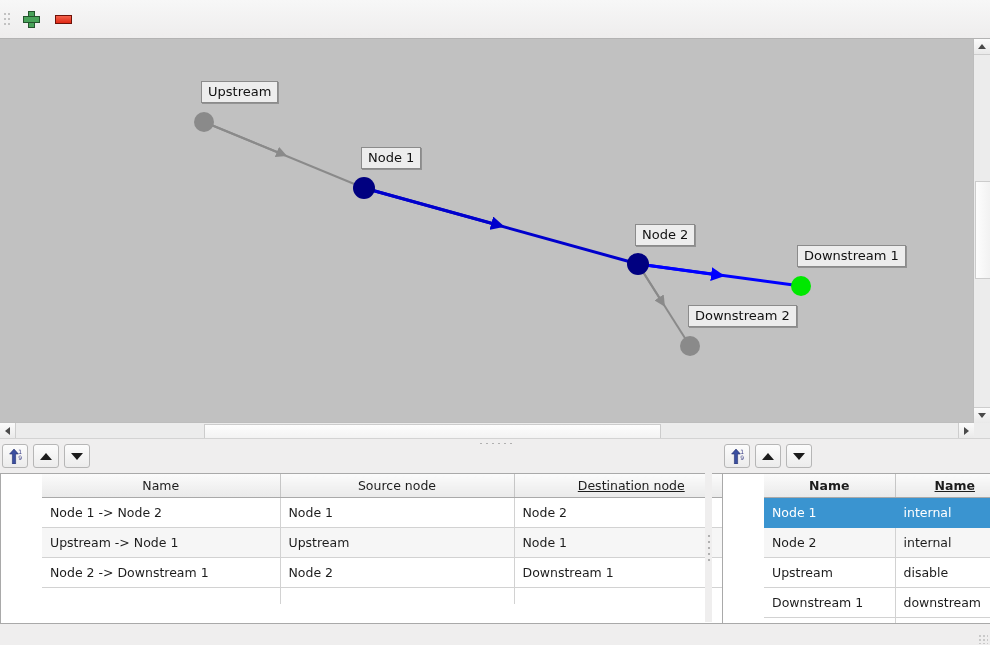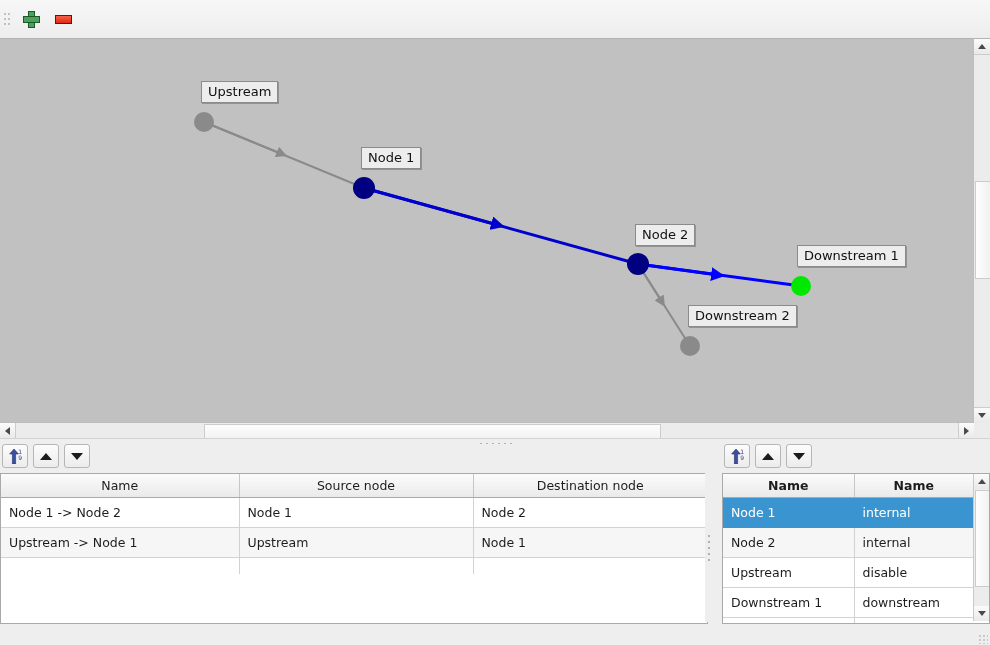--- a/index.html
+++ b/index.html
@@ -122,33 +122,34 @@
     font-family:"DejaVu Sans","Liberation Sans",sans-serif;}
   .sorticon .digits b{display:block;font-weight:normal;}
   .bigtri-u{width:0;height:0;border-left:6px solid transparent;border-right:6px solid transparent;border-bottom:7px solid #1b1b1b;}
   .bigtri-d{width:0;height:0;border-left:6px solid transparent;border-right:6px solid transparent;border-top:7px solid #1b1b1b;}
 
   
   .tbl-box{
     position:absolute;top:29px;left:0;
     background:#ffffff;border:1px solid #a9a9a9;
     overflow:hidden;
+    padding-left:41px;
   }
   .pane-left .tbl-box{width:706px;height:149px;}
   .pane-right .tbl-box{left:10px;width:266px;height:149px;}
 
   table.grid{border-collapse:collapse;width:100%;table-layout:fixed;}
   table.grid th{
     height:23px;padding:0 6px;
     background:linear-gradient(#fbfbfb,#eaeaea);
     border-right:1px solid #c6c6c6;border-bottom:1px solid #a9a9a9;
     font-weight:normal;font-size:12.5px;color:#1d1d1d;text-align:center;
   }
   .pane-right table.grid th{font-weight:bold;}
-  table.grid th:last-child{border-right:0;}
+  table.grid th:last-child{border-right:0;text-decoration:underline;}
   table.grid td{
     height:29px;padding:0 8px;
     border-right:1px solid #d2d2d2;border-bottom:1px solid #d2d2d2;
     font-size:12.5px;color:#1d1d1d;text-align:left;white-space:nowrap;overflow:hidden;
   }
   table.grid td:last-child{border-right:0;}
   tr.alt td{background:#f6f6f6;}
   tr.sel td{background:#3a94d0;color:#ffffff;border-right-color:#3a94d0;border-bottom-color:#3a94d0;}
   tr.filler td{height:16px;background:#ffffff;border-bottom:0;}
 
@@ -310,20 +311,25 @@
             <tr>
               <td>Node 1 -&gt; Node 2</td>
               <td>Node 1</td>
               <td>Node 2</td>
             </tr>
             <tr class="alt">
               <td>Upstream -&gt; Node 1</td>
               <td>Upstream</td>
               <td>Node 1</td>
             </tr>
+            <tr>
+              <td>Node 2 -&gt; Downstream 1</td>
+              <td>Node 2</td>
+              <td>Downstream 1</td>
+            </tr>
             <tr class="filler">
               <td></td>
                 <td></td>
                 <td></td>
             </tr>
           </tbody>
         </table>
       </div>
     </div>
 

